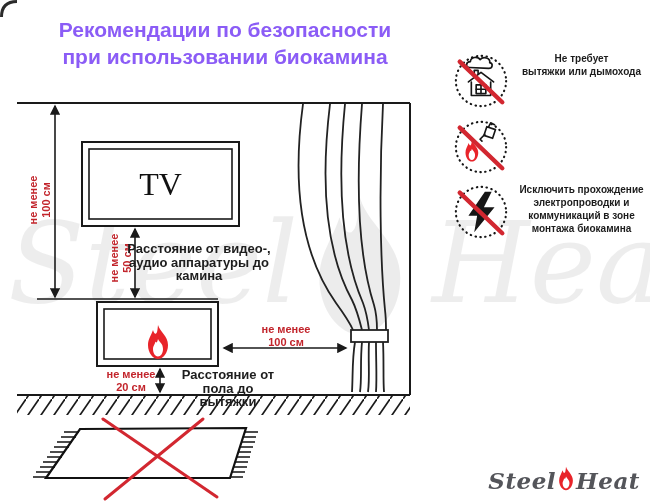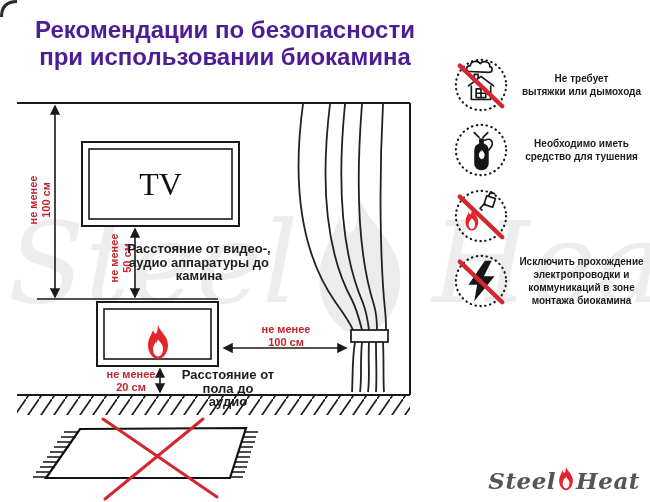--- a/index.html
+++ b/index.html
@@ -1,40 +1,40 @@
 <!DOCTYPE html>
 <html><head>
 <meta charset="utf-8">
 <style>
   html,body{margin:0;padding:0;background:#fff;}
   #page{position:relative;width:650px;height:502px;background:#fff;overflow:hidden;
         font-family:"Liberation Sans",sans-serif;}
   
   #title{position:absolute;left:15px;top:16px;width:420px;text-align:center;
-         font-size:24px;font-weight:700;line-height:27px;color:#4c1d95;white-space:pre-line;}
+         font-size:21px;font-weight:700;line-height:27px;color:#8b5cf6;white-space:pre-line;}
   
   #diagram{position:absolute;left:0;top:0;}
   .wm-text{font-family:"DejaVu Serif",serif;font-style:italic;font-size:112px;fill:rgba(0,0,0,0.07);}
   
   .dim{position:absolute;color:#c2242b;font-size:11px;font-weight:700;line-height:13px;
        text-align:center;white-space:pre-line;}
   .vdim{transform:rotate(-90deg);}
   .blk{position:absolute;color:#1d1d1d;font-size:13px;font-weight:700;line-height:13.5px;
        text-align:center;white-space:pre-line;}
   #dim-wall-tv{left:12px;top:187px;width:56px;}
   #dim-tv-fp{left:93px;top:245px;width:56px;}
   #dim-floor{left:96px;top:368px;width:70px;}
   #dim-curtain{left:251px;top:323px;width:70px;}
   #av-label{left:124px;top:242px;width:150px;}
   #floor-label{left:165px;top:368px;width:126px;}
   #tv-label{position:absolute;left:82px;top:142px;width:157px;height:84px;line-height:84px;
             text-align:center;font-family:"Liberation Serif",serif;font-size:32px;color:#111;}
   
   #rec-list{position:absolute;left:452px;top:52px;width:197px;}
-  .rec-item{display:flex;align-items:center;height:65.5px;}
+  .rec-item{display:flex;height:65.5px;}
   .rec-icon{flex:0 0 58px;width:58px;height:58px;}
   .rec-icon svg{display:block;width:58px;height:58px;}
   .rec-text{flex:1;text-align:center;font-size:10px;font-weight:700;line-height:13px;
             color:#1c1c1c;white-space:pre-line;padding-left:4px;}
   .ic{stroke:#161616;fill:none;stroke-width:1.7;stroke-linecap:round;stroke-linejoin:round;}
   .icf{fill:#161616;stroke:none;}
   .dots{fill:none;stroke:#161616;stroke-width:2.2;stroke-dasharray:0.5 4.6;stroke-linecap:round;}
   .slash{stroke:#d22730;stroke-width:4.6;stroke-linecap:round;}
   
   #logo{position:absolute;right:10px;bottom:6px;display:flex;align-items:center;}
@@ -147,21 +147,21 @@
   <div id="dim-wall-tv" class="dim vdim">не менее
 100 см</div>
   <div id="dim-tv-fp" class="dim vdim">не менее
 50 см</div>
   <div id="av-label" class="blk">Расстояние от видео-,
 аудио аппаратуры до
 камина</div>
   <div id="dim-floor" class="dim">не менее
 20 см</div>
   <div id="floor-label" class="blk">Расстояние от пола до
-аудио</div>
+вытяжки</div>
   <div id="dim-curtain" class="dim">не менее
 100 см</div>
 
   <div id="rec-list">
 
     <div class="rec-item">
       <span class="rec-icon">
         <svg viewBox="0 0 60 60">
           <circle class="dots" cx="30" cy="30" r="26"></circle>
           <path class="ic" d="M18 16 C14 16 14 10 19 10 C19 5 27 4 29 8 C32 4 40 6 39 11 C43 12 42 17 38 17 Z"></path>
@@ -170,34 +170,20 @@
           <path class="ic" d="M20 31 L20 45 L40 45 L40 31"></path>
           <rect class="ic" x="25" y="34" width="10" height="9"></rect>
           <path class="ic" d="M30 34 V43 M25 38.5 H35"></path>
           <line class="slash" x1="8" y1="10" x2="52" y2="52"></line>
         </svg>
       </span>
       <div class="rec-text">Не требует
 вытяжки или дымохода</div>
     </div>
 
-    <div class="rec-item">
-      <span class="rec-icon">
-        <svg viewBox="0 0 60 60">
-          <circle class="dots" cx="30" cy="30" r="26"></circle>
-          <rect class="icf" x="23" y="23" width="15" height="28" rx="7"></rect>
-          <rect class="icf" x="28" y="18" width="5" height="6"></rect>
-          <path class="ic" d="M28 17 L23 12 M32 17 L37 12" stroke-width="2.2"></path>
-          <path class="ic" d="M34 20 C40 17 43 21 41 26 L38 30" stroke-width="2"></path>
-          <use href="#flameP" transform="translate(26,29) scale(0.3)" fill="#fff"></use>
-        </svg>
-      </span>
-      <div class="rec-text">Необходимо иметь
-средство для тушения</div>
-    </div>
 
     <div class="rec-item">
       <span class="rec-icon">
         <svg viewBox="0 0 60 60">
           <circle class="dots" cx="30" cy="30" r="26"></circle>
           <use href="#flameP" transform="translate(10,22) scale(0.66)" fill="#e8242a"></use>
           <use href="#flameInner" transform="translate(10,22) scale(0.66)" fill="#fff"></use>
           <path class="ic" d="M36 9 L45 12 L42 21 L33 18 Z"></path>
           <path class="ic" d="M34 17 L29 22 L31 24"></path>
           <path class="ic" d="M38 9 L40 5 L44 7"></path>

